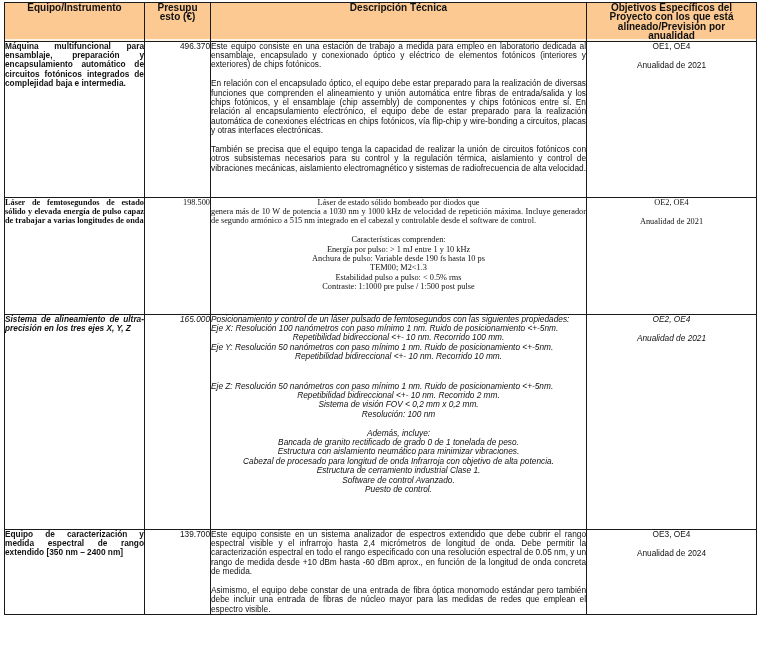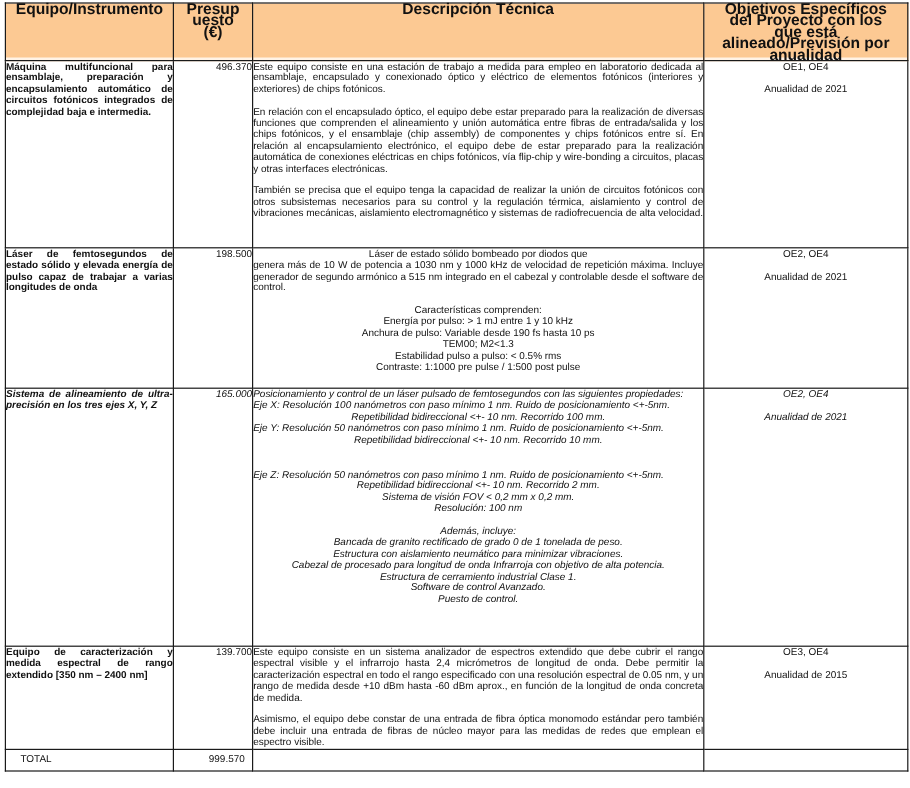--- a/index.html
+++ b/index.html
@@ -24,37 +24,37 @@
     col.c3 { width: 376px; }
     col.c4 { width: 170px; }
     thead th {
       background: #fcc993;
       font-weight: bold;
       text-align: center;
       vertical-align: middle;
       height: 32px;
       border-bottom: 2px solid #1a1a1a;
       box-shadow: inset 0 -2px 0 #fff3e6;
-      font-size: 13px;
+      font-size: 10px;
       line-height: 9.4px;
     }
     thead th .in { padding: 0 4px; }
     td.equip { padding: 4px 8px 4px 12px; font-weight: bold; text-align: justify; text-align-last: left; }
     td.budget { padding: 4px 6px 0 4px; text-align: right; }
     td.desc { padding: 4px 6px 6px 8px; text-align: justify; }
     td.desc p { margin: 0 0 9.4px 0; }
     td.desc p:last-child { margin-bottom: 0; }
     td.desc .line { display: block; text-align: center; }
     td.obj { text-align: center; padding-top: 7px; }
     td.obj .oe { display: block; margin-bottom: 10px; }
     tr.total td { padding: 3px 4px 2px 12px; height: 12px; }
     tr.total td.budget { padding: 3px 6px 2px 4px; }
     tr.total td.label { font-weight: normal; }
     .r1 td { height: 155px; }
-    .r2 td { height: 116px; }
+    .r2 td { height: 116px; font-family: Liberation Serif, serif; }
     .r3 td { height: 214px; font-style: italic; }
     .r4 td { height: 84px; }
     .blank { display: block; height: 9.4px; }
   </style>
 </head>
 <body>
 
 <table class="doc">
   <colgroup>
       <col class="c1">
@@ -143,24 +143,18 @@
 
     <tr class="r4">
       <td class="equip">Equipo de caracterización y medida espectral de rango extendido [350 nm – 2400 nm]</td>
       <td class="budget">139.700</td>
       <td class="desc">
         <p>Este equipo consiste en un sistema analizador de espectros extendido que debe cubrir el rango espectral visible y el infrarrojo hasta 2,4 micrómetros de longitud de onda. Debe permitir la caracterización espectral en todo el rango especificado con una resolución espectral de 0.05 nm, y un rango de medida desde +10 dBm hasta -60 dBm aprox., en función de la longitud de onda concreta de medida.</p>
         <p>Asimismo, el equipo debe constar de una entrada de fibra óptica monomodo estándar pero también debe incluir una entrada de fibras de núcleo mayor para las medidas de redes que emplean el espectro visible.</p>
       </td>
       <td class="obj">
         <span class="oe">OE3, OE4</span>
-        <span class="oe">Anualidad de 2015</span>
+        <span class="oe">Anualidad de 2024</span>
       </td>
     </tr>
 
-    <tr class="total">
-      <td class="label">TOTAL</td>
-      <td class="budget">999.570</td>
-      <td></td>
-      <td></td>
-    </tr>
   </tbody>
 </table>
 
 </body></html>

